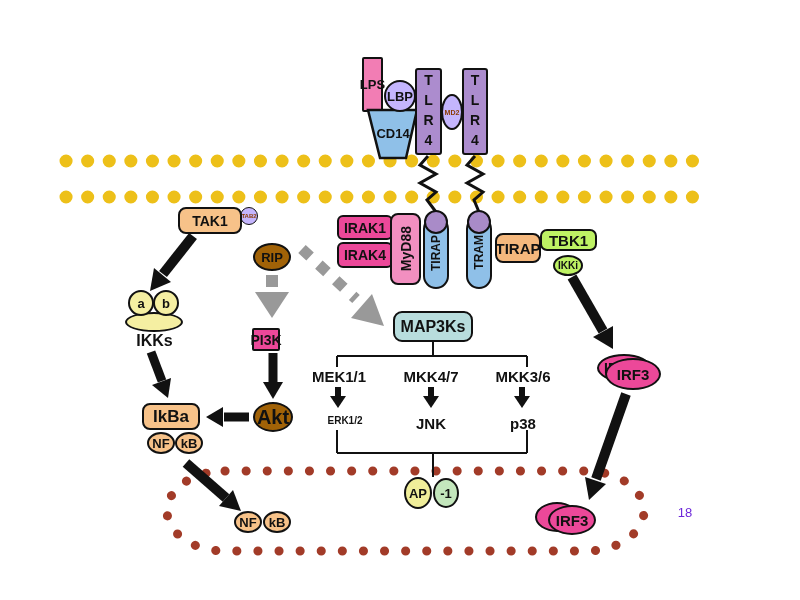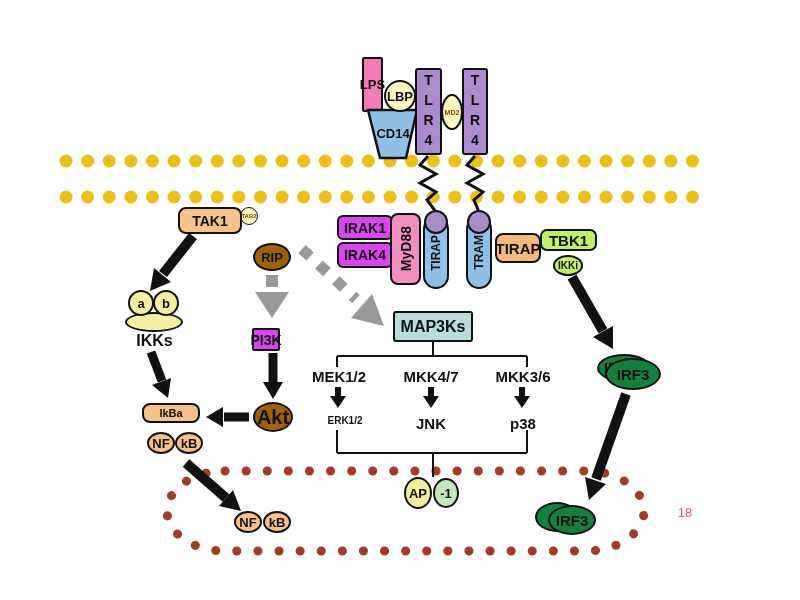--- a/index.html
+++ b/index.html
@@ -16,28 +16,28 @@
   .rect{border-radius:8px;}
   .ellipse{border-radius:50%;}
   .lbl{
     position:absolute;box-sizing:border-box;display:flex;align-items:center;justify-content:center;
     font-weight:bold;color:#111;line-height:1;text-align:center;
   }
   .vup{writing-mode:vertical-rl;transform:rotate(180deg);} 
   .vstack{writing-mode:vertical-rl;text-orientation:upright;letter-spacing:4px;} 
   .z1{z-index:1}.z2{z-index:2}.z3{z-index:3}.z4{z-index:4}.z5{z-index:5}
   
-  .c-lps{background:#F27DB4;} .c-orange{background:#fef9c3;}
+  .c-lps{background:#F27DB4;} .c-orange{background:#c4b5fd;}
   .c-blue{background:#8FC0E8;} .c-purple{background:#AC8CCE;}
-  .c-pinkbox{background:#F28FC0;} .c-green{background:#d946ef;}
+  .c-pinkbox{background:#F28FC0;} .c-green{background:#ec4899;}
   .c-tan{background:#F7C289;} .c-trif{background:#F5B87D;}
   .c-paleyellow{background:#bef264;} .c-ikks{background:#F5EFA2;}
   .c-teal{background:#B8DDDD;} .c-pink{background:#a16207;}
   .c-ap{background:#F0EE9A;} .c-ap1{background:#C3E6BC;}
-  .c-irf{background:#15803d;} .c-purplecirc{background:#A98BC8;}
+  .c-irf{background:#ec4899;} .c-purplecirc{background:#A98BC8;}
 </style>
 </head>
 <body>
 
 <div id="stage">
 
   <svg class="z1" width="800" height="600" viewBox="0 0 800 600">
 
     <line x1="66" y1="161" x2="712" y2="161" stroke="#EDC019" stroke-width="13" stroke-linecap="round" stroke-dasharray="0.1 21.5"></line>
     <line x1="66" y1="197" x2="712" y2="197" stroke="#EDC019" stroke-width="13" stroke-linecap="round" stroke-dasharray="0.1 21.5"></line>
@@ -173,32 +173,32 @@
     <span>a</span>
   </div>
   <div class="node ellipse c-ikks z5" style="left:153px;top:290px;width:26px;height:26px;font-size:13px;">
     <span>b</span>
   </div>
   <div class="lbl z4" style="left:127px;top:333px;width:55px;font-size:16px;">IKKs</div>
 
   <div class="node c-green z4" style="left:252px;top:328px;width:28px;height:23px;border-radius:2px;font-size:14px;">
     <span>PI3K</span>
   </div>
-  <div class="node c-teal z4" style="left:393px;top:311px;width:80px;height:31px;border-radius:3px;font-size:16px;">
+  <div class="node c-teal z4" style="left:393px;top:311px;width:80px;height:31px;border-radius:9px;font-size:16px;">
     <span>MAP3Ks</span>
   </div>
 
-  <div class="lbl z4" style="left:308px;top:369px;width:62px;font-size:15px;">MEK1/2</div>
+  <div class="lbl z4" style="left:308px;top:369px;width:62px;font-size:15px;">MEK1/1</div>
   <div class="lbl z4" style="left:400px;top:369px;width:62px;font-size:15px;">MKK4/7</div>
   <div class="lbl z4" style="left:492px;top:369px;width:62px;font-size:15px;">MKK3/6</div>
   <div class="lbl z4" style="left:314px;top:416px;width:62px;font-size:10px;">ERK1/2</div>
   <div class="lbl z4" style="left:400px;top:416px;width:62px;font-size:15px;">JNK</div>
   <div class="lbl z4" style="left:492px;top:416px;width:62px;font-size:15px;">p38</div>
 
-  <div class="node rect c-tan z4" style="left:142px;top:403px;width:58px;height:20px;font-size:11px;">
+  <div class="node rect c-tan z4" style="left:142px;top:403px;width:58px;height:27px;font-size:17px;">
     <span>IkBa</span>
   </div>
   <div class="node ellipse c-tan z5" style="left:147px;top:432px;width:28px;height:22px;font-size:13px;">
     <span>NF</span>
   </div>
   <div class="node ellipse c-tan z5" style="left:175px;top:432px;width:28px;height:22px;font-size:13px;">
     <span>kB</span>
   </div>
   <div class="node ellipse c-pink z4" style="left:253px;top:402px;width:40px;height:30px;font-size:20px;">
     <span>Akt</span>
@@ -221,15 +221,15 @@
     <span>AP</span>
   </div>
   <div class="node ellipse c-ap1 z4" style="left:433px;top:478px;width:26px;height:30px;font-size:13px;">
     <span>-1</span>
   </div>
   <div class="node ellipse c-irf z4" style="left:535px;top:502px;width:44px;height:30px;"></div>
   <div class="node ellipse c-irf z5" style="left:548px;top:505px;width:48px;height:30px;font-size:15px;">
     <span>IRF3</span>
   </div>
 
-  <div class="lbl z4" style="left:670px;top:506px;width:30px;font-size:13px;font-weight:normal;color:#ec4899;">18</div>
+  <div class="lbl z4" style="left:670px;top:506px;width:30px;font-size:13px;font-weight:normal;color:#6d28d9;">18</div>
 
 </div>
 
 </body></html>

